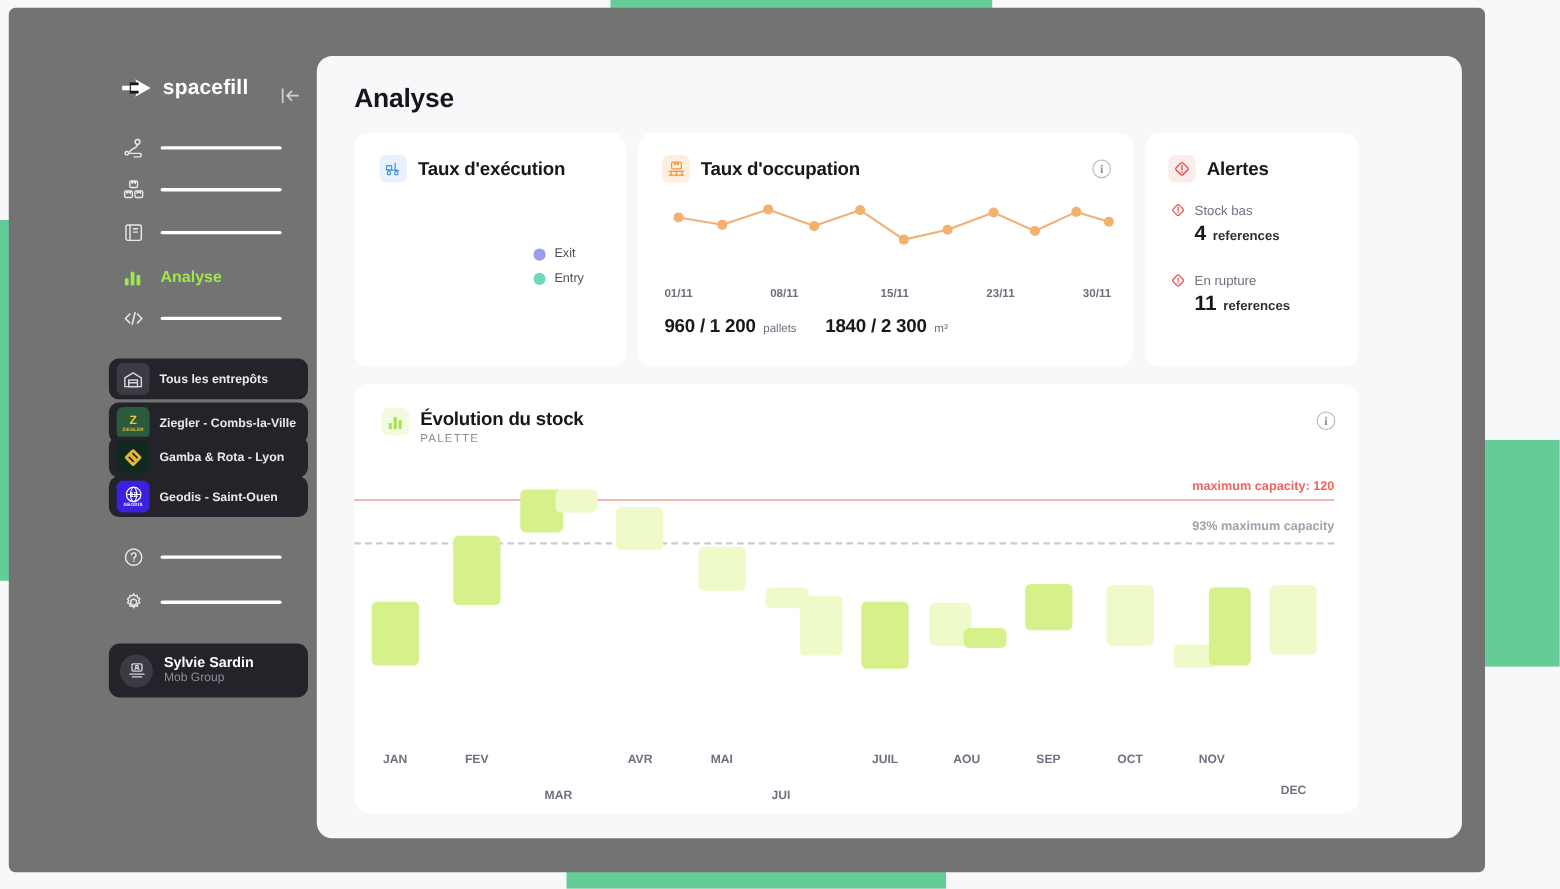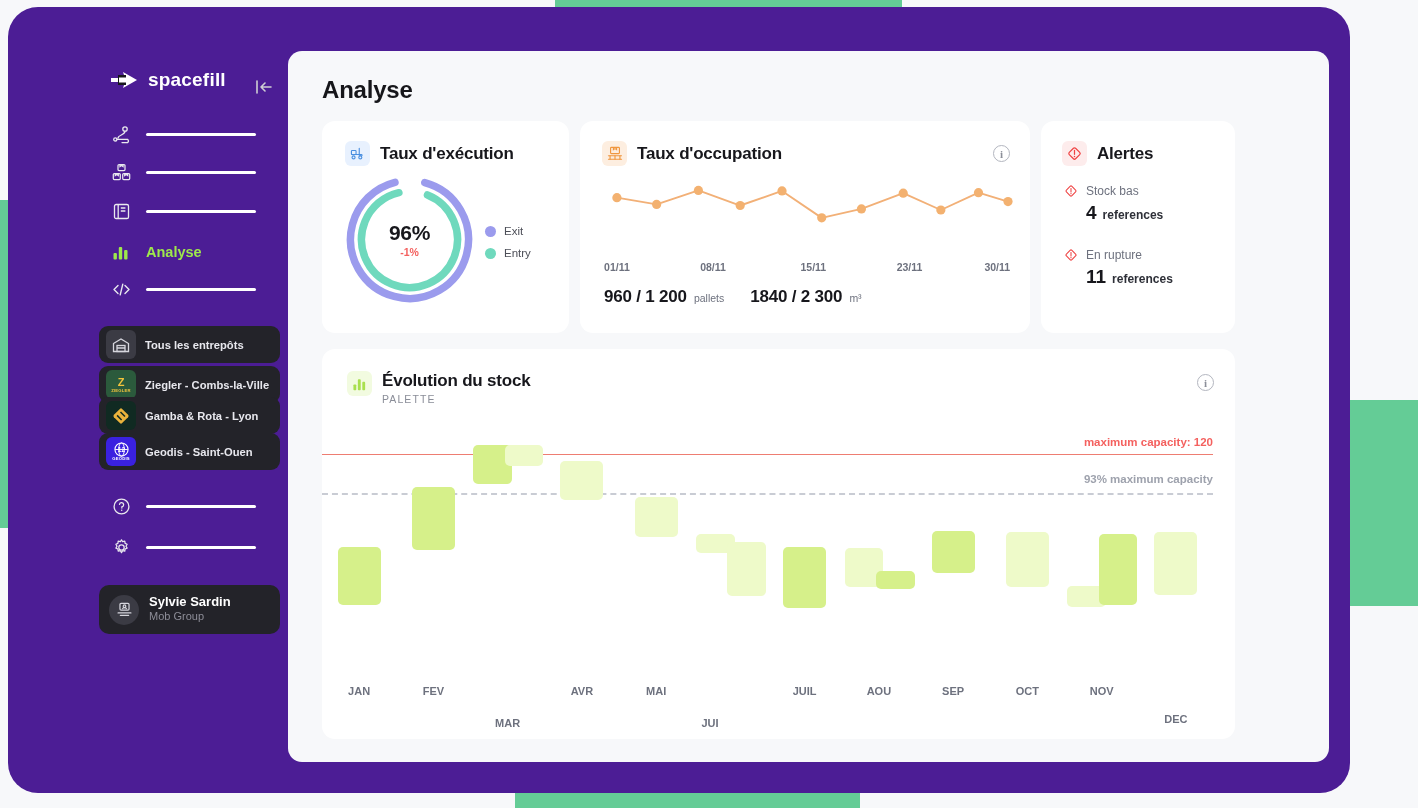--- a/index.html
+++ b/index.html
@@ -15,21 +15,21 @@
   .deco { position: absolute; background: #64cc96; }
   #deco-top    { left: 555px;  top: 0;     width: 347px; height: 46px; }
   #deco-left   { left: 0;      top: 200px; width: 88px;  height: 328px; }
   #deco-right  { left: 1326px; top: 400px; width: 92px;  height: 206px; }
   #deco-bottom { left: 515px;  top: 755px; width: 345px; height: 53px; }
 
   
   #frame {
     position: absolute; left: 8px; top: 7px;
     width: 1342px; height: 786px;
-    background: #4c1d95; border-radius: 30px;
+    background: #737373; border-radius: 6px;
   }
 
   
   #sidebar { position: absolute; left: 0; top: 0; width: 272px; height: 786px; }
   .logo-row { position: absolute; left: 101px; top: 62px; display: flex; align-items: center; gap: 9px; }
   .logo-mark { width: 30px; height: 18px; position: relative; }
   .logo-mark svg { display: block; }
   .logo-word { color: #fff; font-size: 19px; font-weight: 700; letter-spacing: .2px; }
   .collapse-btn { position: absolute; left: 247px; top: 72px; color: #cfcfd4; font-size: 17px; cursor: pointer; line-height: 1; }
 
@@ -323,32 +323,20 @@
               <rect x="1.6" y="4.6" width="5.2" height="4.6" rx=".8"></rect>
               <path d="M10.4 2.2 v7.6 h3.4" stroke-linecap="round" stroke-linejoin="round"></path>
               <path d="M1.6 9.2 h11.8"></path>
               <circle cx="4" cy="12.4" r="1.7"></circle>
               <circle cx="11.6" cy="12.4" r="1.7"></circle>
             </svg>
           </span>
           <span class="card-title">Taux d'exécution</span>
         </div>
 
-        <div id="donut-wrap">
-          <svg width="133" height="133" viewBox="0 0 133 133">
-
-            <circle cx="66.5" cy="66.5" r="59" fill="none" stroke="#9b9bed" stroke-width="7.5" stroke-linecap="round" stroke-dasharray="340 371" transform="rotate(-75 66.5 66.5)"></circle>
-
-            <circle cx="66.5" cy="66.5" r="48" fill="none" stroke="#6fd9bd" stroke-width="7.5" stroke-linecap="round" stroke-dasharray="272 302" transform="rotate(-68 66.5 66.5)"></circle>
-          </svg>
-          <div id="donut-center">
-            <span id="donut-pct">96%</span>
-            <span id="donut-delta">-1%</span>
-          </div>
-        </div>
 
         <div class="legend" id="lg-0">
           <span class="lg-dot" style="background:#9b9bed"></span>
           <span class="lg-txt">Exit</span>
         </div>
         <div class="legend" id="lg-1">
           <span class="lg-dot" style="background:#6fd9bd"></span>
           <span class="lg-txt">Entry</span>
         </div>
       </div>

